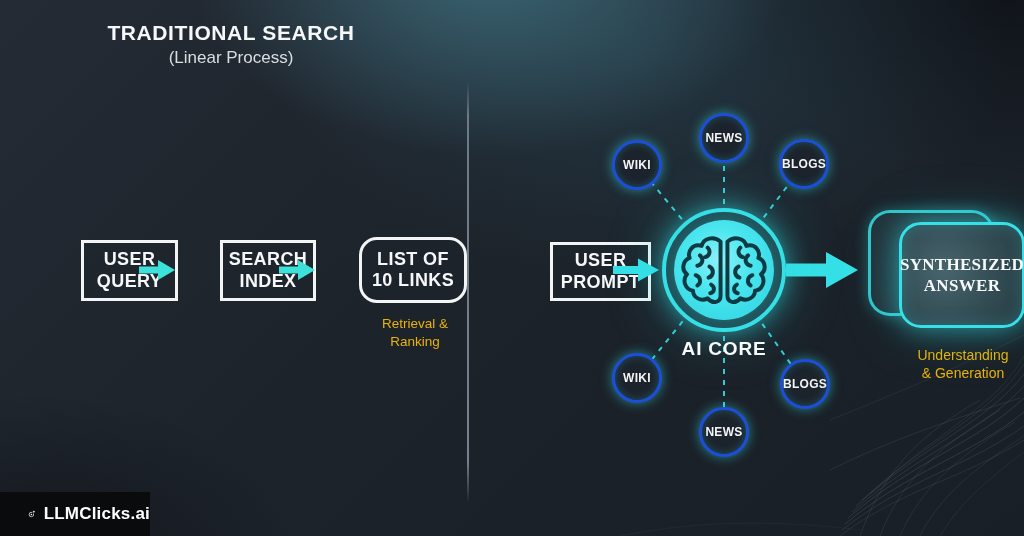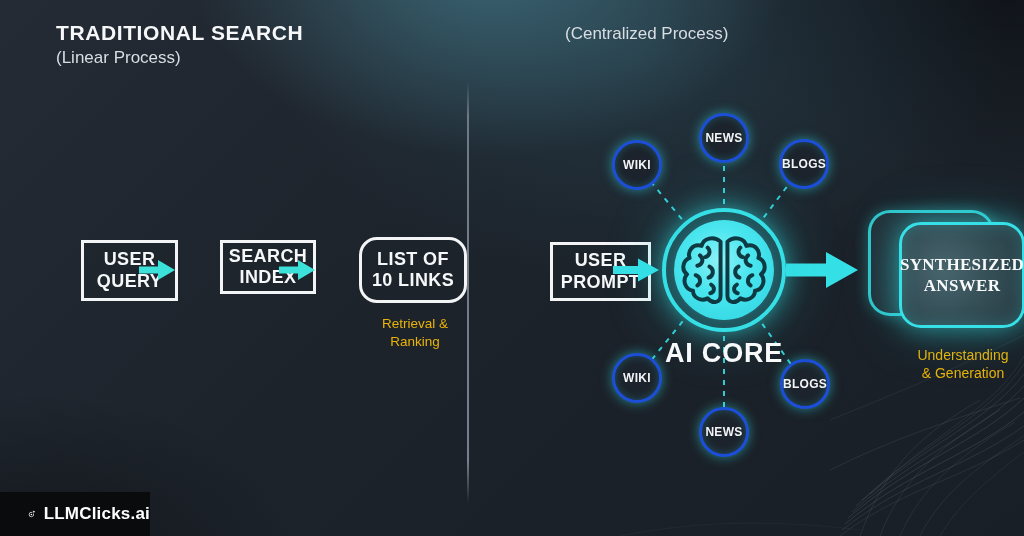--- a/index.html
+++ b/index.html
@@ -14,21 +14,21 @@
       radial-gradient(ellipse 430px 280px at 490px -40px, rgba(64,112,128,0.85), rgba(64,112,128,0) 70%),
       radial-gradient(ellipse 520px 320px at 640px 60px, rgba(42,76,90,0.45), rgba(42,76,90,0) 70%),
       radial-gradient(ellipse 420px 260px at 1010px -10px, rgba(6,9,13,0.55), rgba(6,9,13,0) 70%),
       radial-gradient(ellipse 380px 240px at 30px 560px, rgba(8,10,14,0.5), rgba(8,10,14,0) 70%),
       linear-gradient(135deg, #242b34 0%, #1d232b 45%, #191f26 100%);
   }
   .abs { position: absolute; }
   .prelines { white-space: pre-line; margin-left: 43px; }
 
   
-  .col-head { text-align: left; z-index: 3; }
+  .col-head { text-align: center; z-index: 3; }
   .col-head .title { font-size: 21px; font-weight: bold; letter-spacing: 0.6px; color: #f5f7f9; }
   .col-head .subtitle { font-size: 17px; font-weight: 400; color: #d9dee3; margin-top: 3px; }
 
   
   .divider {
     left: 467px; top: 82px; width: 2px; height: 421px; z-index: 2;
     background: linear-gradient(180deg, rgba(120,130,142,0) 0%, #6e7985 8%, #76818d 90%, rgba(120,130,142,0) 100%);
   }
 
   
@@ -52,21 +52,21 @@
     border: 4px solid #35e0e6; z-index: 4;
     box-shadow: 0 0 26px rgba(53,224,230,0.55), 0 0 60px rgba(53,224,230,0.28), inset 0 0 14px rgba(53,224,230,0.35);
     background: #1b2730;
   }
   .core-inner {
     left: 674px; top: 220px; width: 100px; height: 100px; border-radius: 50%;
     background: radial-gradient(circle at 45% 40%, #8df2f7 0%, #4ae6ef 40%, #2bd2e0 100%);
     z-index: 5; display: flex; align-items: center; justify-content: center;
     box-shadow: 0 0 18px rgba(53,224,230,0.6);
   }
-  .core-label { font-size: 27px; font-weight: bold; letter-spacing: 0.8px; color: #f7f9fa; text-align: center; z-index: 5; }
+  .core-label { font-size: 19px; font-weight: bold; letter-spacing: 0.8px; color: #f7f9fa; text-align: center; z-index: 5; }
 
   
   .satellite {
     width: 50px; height: 50px; border-radius: 50%;
     border: 3px solid #1d4ed8; background: #1c232c;
     display: flex; align-items: center; justify-content: center;
     font-size: 12px; font-weight: bold; letter-spacing: 0.3px; color: #f2f4f6;
     z-index: 4;
     box-shadow: 0 0 12px rgba(47,220,230,0.55), inset 0 0 8px rgba(47,220,230,0.25);
   }
@@ -140,35 +140,34 @@
   <div class="subtitle">(Linear Process)</div>
 </div>
 
 <div class="abs flow-box prelines" style="left:38px; top:240px; width:97px; height:61px;">USER
 QUERY</div>
 
 <svg class="abs arrow-svg" style="left:139px; top:257px;" width="36" height="26" viewBox="0 0 36 26">
   <path class="arrow-fill" d="M0,9.5 H19 V3 L36,13 L19,23 V16.5 H0 Z"></path>
 </svg>
 
-<div class="abs flow-box prelines" style="left:177px; top:240px; width:96px; height:54px;text-align:center;">SEARCH
+<div class="abs flow-box prelines" style="left:177px; top:240px; width:96px; height:61px;text-align:center;">SEARCH
 INDEX</div>
 
 <svg class="abs arrow-svg" style="left:279px; top:257px;" width="36" height="26" viewBox="0 0 36 26">
   <path class="arrow-fill" d="M0,9.5 H19 V3 L36,13 L19,23 V16.5 H0 Z"></path>
 </svg>
 
 <div class="abs flow-box rounded prelines" style="left:316px; top:237px; width:108px; height:66px;">LIST OF
 10 LINKS</div>
 
 <div class="abs note prelines" style="left:306px; top:315px; width:132px;">Retrieval &amp;
 Ranking</div>
 
 <div class="abs col-head" style="left:565px; top:21px; width:350px;">
-  <div class="subtitle">(Centralized Process)</div>
 </div>
 
 <div class="abs flow-box prelines" style="left:507px; top:242px; width:101px; height:59px;">USER
 PROMPT</div>
 
 <svg class="abs arrow-svg" style="left:613px; top:255px;" width="46" height="30" viewBox="0 0 46 30">
   <path class="arrow-fill-big" d="M0,11 H25 V3.5 L46,15 L25,26.5 V19 H0 Z"></path>
 </svg>
 
 <div class="abs satellite" style="left:699px; top:113px;">NEWS</div>

